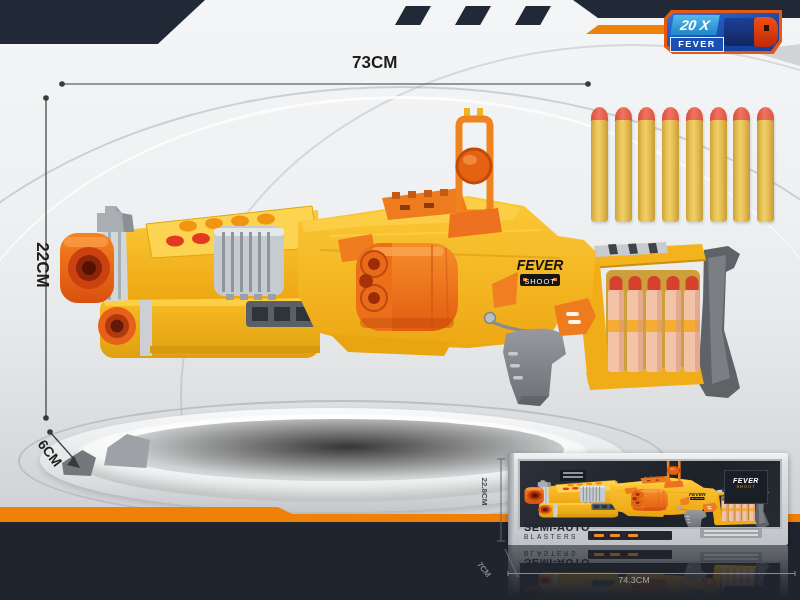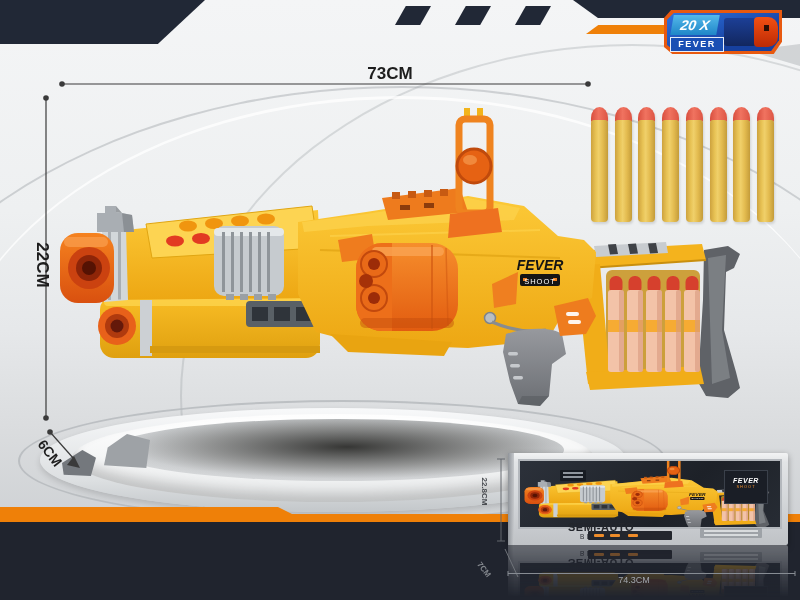--- a/index.html
+++ b/index.html
@@ -23,21 +23,21 @@
   .badge-inner{position:absolute;inset:3px;background:linear-gradient(160deg,#2f74e0,#16409f 70%);clip-path:polygon(0 18%,6% 0,100% 0,100% 72%,93% 100%,7% 100%,0 84%);}
   .badge-x20{position:absolute;left:8px;top:5px;width:46px;height:20px;background:linear-gradient(#54b9ea,#1f86c8);transform:skewX(-10deg);
     color:#fff;font-weight:bold;font-style:italic;font-size:14px;line-height:20px;text-align:center;}
   .badge-elite{position:absolute;left:6px;top:27px;width:52px;height:13px;background:#1a4fb4;border:1px solid rgba(255,255,255,.9);
     color:#fff;font-weight:bold;font-size:9px;letter-spacing:1.5px;line-height:13px;text-align:center;}
   .badge-dart-body{position:absolute;left:60px;top:8px;width:32px;height:28px;background:linear-gradient(#1c3f96,#12275f);border-radius:3px;}
   .badge-dart-tip{position:absolute;left:90px;top:7px;width:24px;height:30px;background:linear-gradient(#f25012,#bd2a05);border-radius:4px 10px 10px 4px;}
   .badge-dart-hole{position:absolute;left:10px;top:8px;width:5px;height:6px;background:#2d0f04;}
   
   .dim{color:#1d1d1d;font-weight:bold;z-index:60;}
-  .dim-73{left:352px;top:53px;width:76px;font-size:17px;text-align:center;margin-top:11px;}
+  .dim-73{left:352px;top:53px;width:76px;font-size:17px;}
   .dim-22{left:10px;top:255px;width:64px;font-size:17px;text-align:center;transform:rotate(90deg);}
   .dim-6{left:28px;top:445px;width:44px;font-size:14px;text-align:center;transform:rotate(52deg);}
   .dim-small{font-weight:bold;z-index:60;}
   .dim-228{left:462px;top:487px;width:44px;font-size:8px;color:#4a4d52;text-align:center;transform:rotate(90deg);}
   .dim-7{left:469px;top:565px;width:30px;font-size:8px;color:#84888e;text-align:center;transform:rotate(52deg);}
   .dim-743{left:604px;top:575px;width:60px;font-size:9px;color:#a2a7ae;text-align:center;font-weight:normal;}
   
   .darts{left:591px;top:107px;width:183px;height:115px;display:flex;justify-content:space-between;z-index:20;}
   .dart{width:17px;height:100%;position:relative;filter:drop-shadow(1px 2px 1px rgba(0,0,0,.12));}
   .dart-tip{position:absolute;left:0;top:0;width:100%;height:15px;border-radius:55% 55% 12% 12%/80% 80% 10% 10%;
@@ -65,21 +65,21 @@
   .box-inner{position:absolute;left:0;top:0;width:280px;height:92px;}
   .box-face{position:absolute;inset:0;background:linear-gradient(180deg,#f2f3f4 0%,#e2e4e6 10%,#d2d5d8 55%,#bfc2c6 100%);border-radius:2px;box-shadow:0 2px 6px rgba(0,0,0,.35);}
   .box-edge{position:absolute;left:0;top:0;width:6px;height:100%;background:linear-gradient(90deg,#90949a,#c6c9cc);}
   .box-window{position:absolute;left:10px;top:6px;width:260px;height:66px;border:2px solid #b4b8bd;
     background:linear-gradient(135deg,#2c313a,#1d2128 60%,#272c34);overflow:hidden;}
   .box-minilogo{position:absolute;left:40px;top:9px;width:26px;height:11px;background:#171b22;border-radius:1px;}
   .box-minilogo i{display:block;margin:2px 3px 0;height:2px;background:#8f959d;}
   .box-fever{position:absolute;left:204px;top:9px;width:42px;height:32px;background:#1a1e26;border:1px solid #3a404a;color:#fff;text-align:center;}
   .box-fever .b1{display:block;font-size:7px;font-weight:bold;font-style:italic;margin-top:6px;letter-spacing:.5px;}
   .box-fever .b2{display:block;font-size:4px;color:#ef8d2a;letter-spacing:1px;}
-  .box-title{position:absolute;left:16px;top:68px;width:110px;text-align:right;color:#23262c;}
+  .box-title{position:absolute;left:16px;top:68px;width:110px;text-align:left;color:#23262c;}
   .box-title .t1{display:block;font-size:11px;font-weight:bold;letter-spacing:.5px;}
   .box-title .t2{display:block;font-size:6.5px;letter-spacing:2.5px;color:#2b2e34;}
   .box-banner{position:absolute;left:80px;top:78px;width:84px;height:9px;background:#23262d;border-radius:1px;}
   .box-banner i{position:absolute;top:3px;width:10px;height:3px;background:#ef8d2a;border-radius:1px;}
   .box-grayblock{position:absolute;left:192px;top:75px;width:62px;height:10px;background:rgba(120,125,132,.5);border-radius:1px;}
   .box-grayblock i{display:block;margin:2px 4px 0;height:2px;background:rgba(235,237,239,.75);}
   svg text{font-family:"Liberation Sans",sans-serif;}
   .overlay{position:absolute;left:0;top:0;z-index:50;pointer-events:none;}
   .winsvg{position:absolute;left:-2px;top:-2px;}
 </style>

